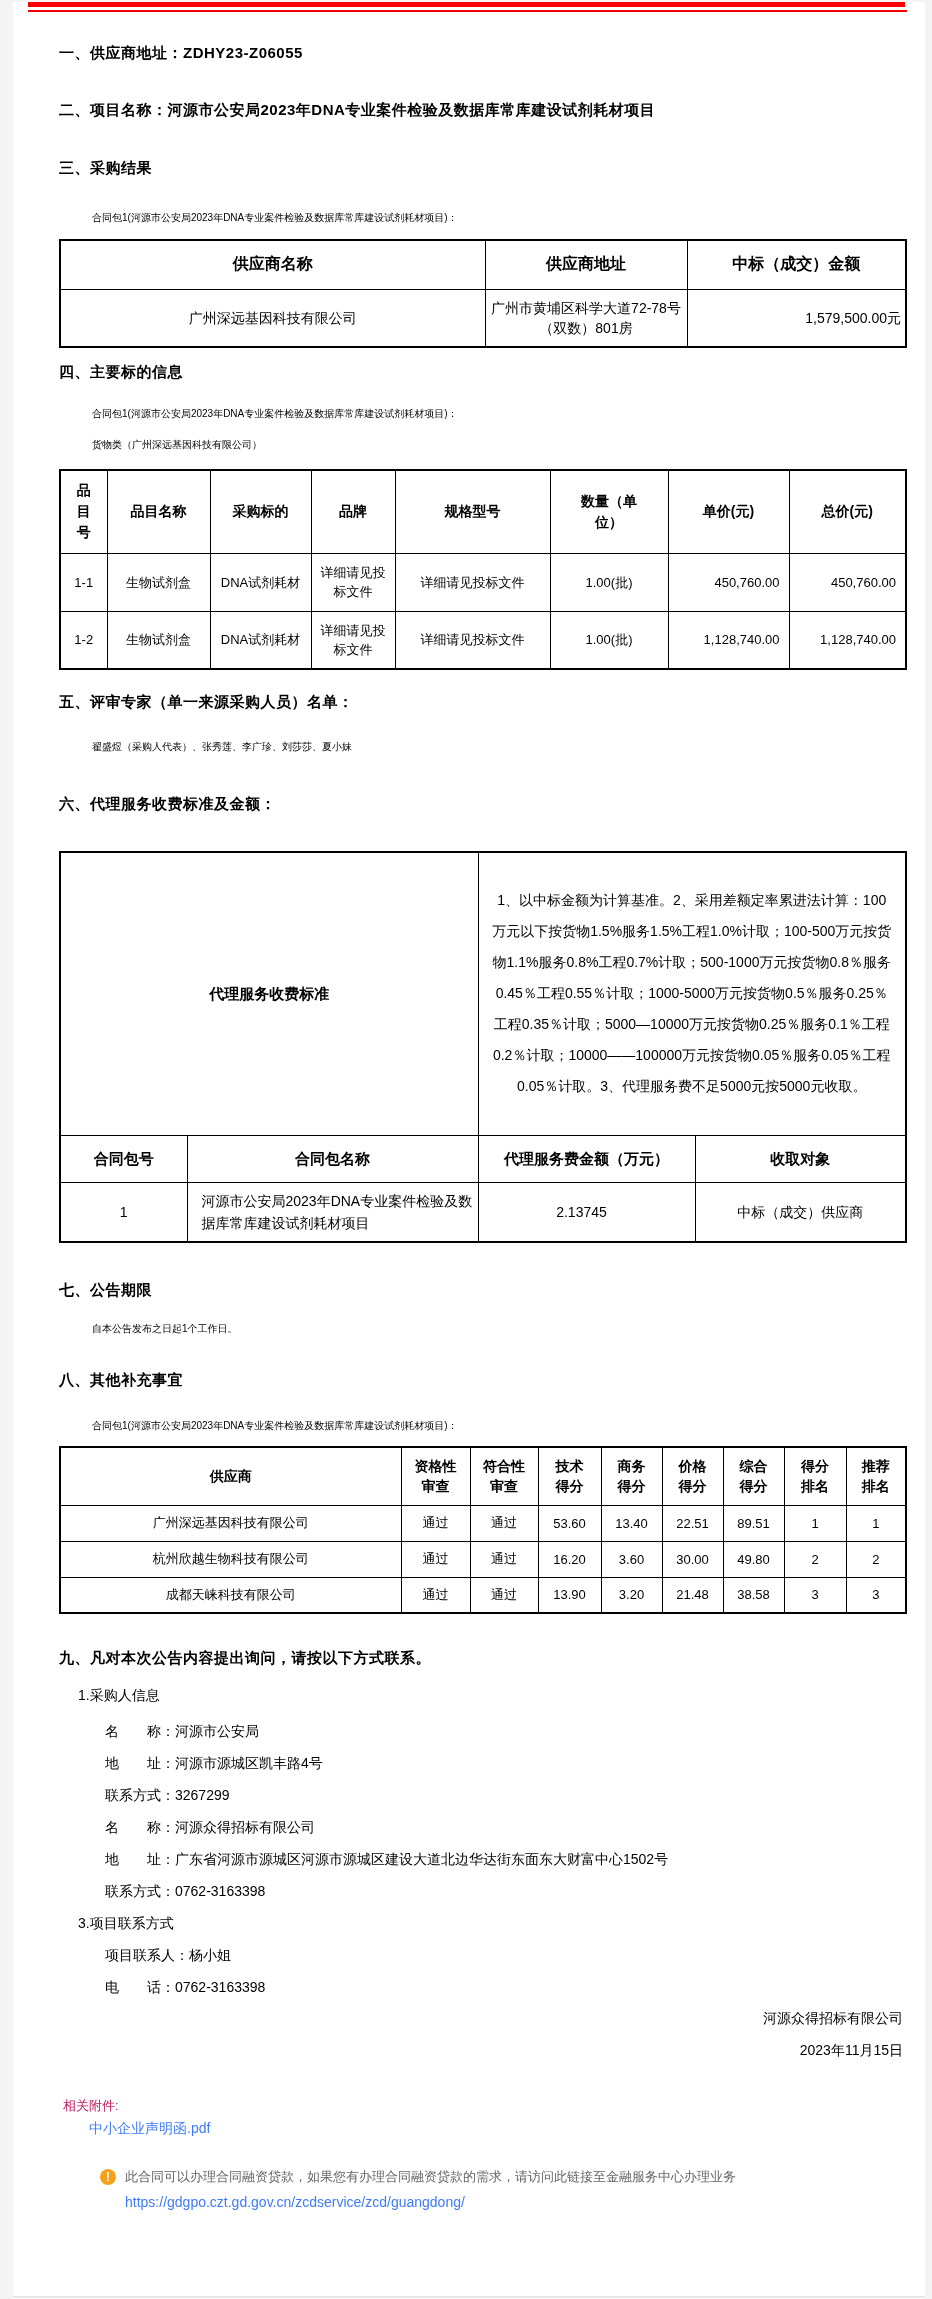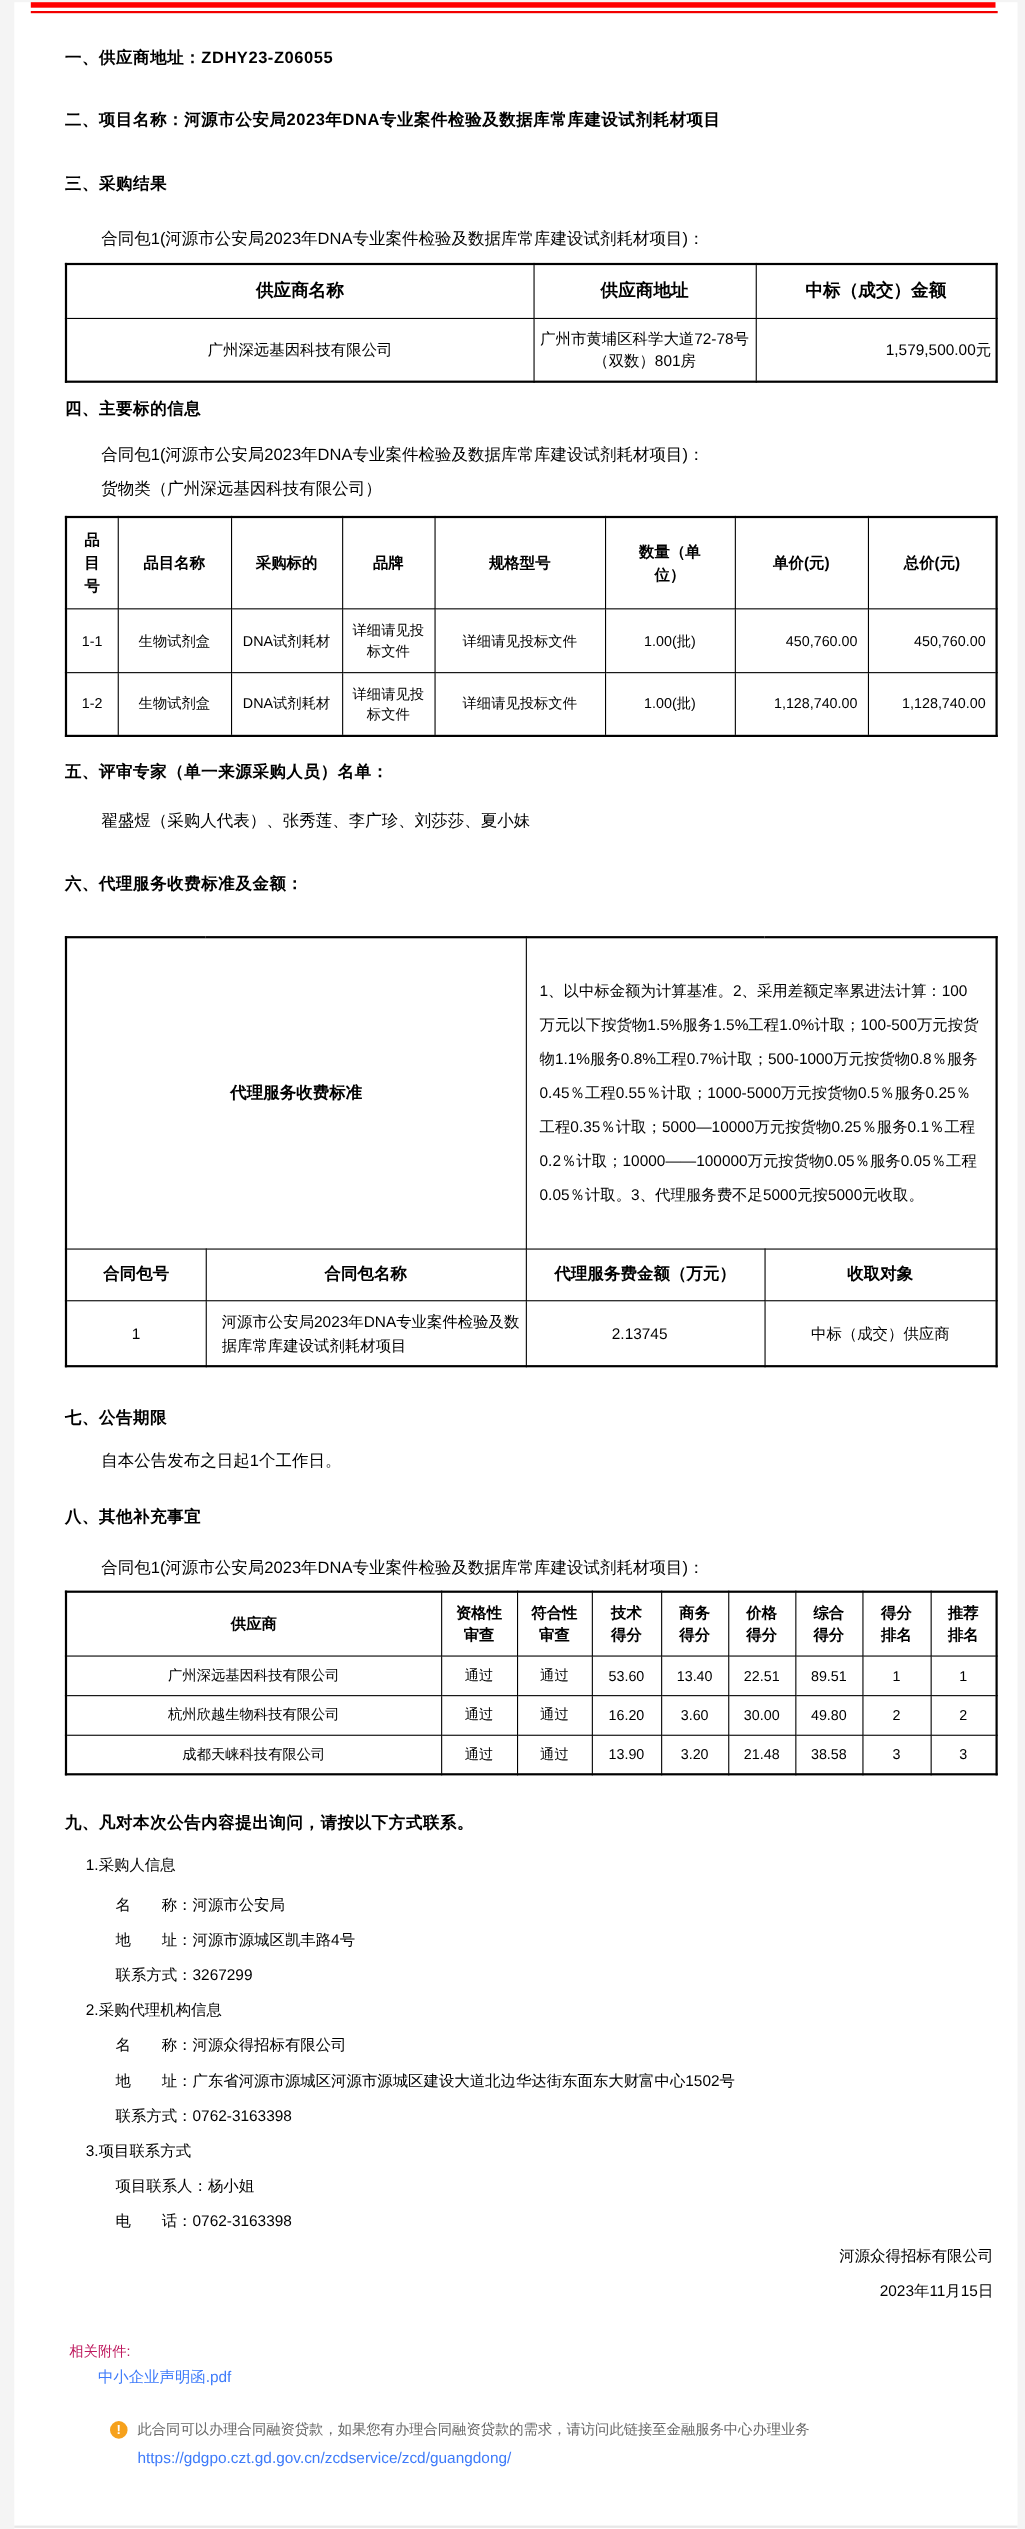--- a/index.html
+++ b/index.html
@@ -19,21 +19,21 @@
   .redbar{margin:2px 0 0 15px;width:877px;height:5px;background:#ff0000;}
   .redline{margin:3px 0 0 15px;width:879px;height:2px;background:#f20000;}
 
   .sec-h{
     margin-left:46px;
     font-size:15px;font-weight:bold;line-height:20px;
     letter-spacing:0.5px;
   }
   .para{
     margin-left:79px;
-    font-size:15px;line-height:20px;
+    font-size:10px;line-height:20px;
   }
   table{
     border-collapse:collapse;
     margin-left:46px;
     table-layout:fixed;
   }
   table, th, td{border:1px solid #000;}
   table{border-width:2px;}
   th{font-weight:bold;}
   th,td{
@@ -51,21 +51,21 @@
 
   
   .t2 th{font-size:14px;height:83px;line-height:21px;}
   .t2 td{font-size:13px;height:58px;line-height:19px;}
   .t2 .num{text-align:right;padding-right:9px;}
 
   
   .t3 th{font-size:15px;height:47px;line-height:20px;}
   .t3 .std-label{font-size:15px;font-weight:bold;height:283px;}
   .t3 .std-text{
-    text-align:left;font-size:14px;line-height:31px;
+    text-align:center;font-size:14px;line-height:31px;
     padding:4px 12px;font-weight:normal;
   }
   .t3 td{font-size:14px;height:60px;line-height:22px;}
   .t3 .pkg-name{text-align:left;padding-left:14px;}
   .t3 .fee{text-align:center;padding-right:14px;}
 
   
   .t4 th{font-size:14px;height:58px;line-height:20px;}
   .t4 td{font-size:13px;height:36px;}
 
@@ -287,21 +287,20 @@
     </tr>
   </tbody>
     </table>
 
   <div class="sec-h" style="margin-top:34px">九、凡对本次公告内容提出询问，请按以下方式联系。</div>
 
   <div class="contact lvl1" style="margin-top:18px">1.采购人信息</div>
   <div class="contact" style="margin-top:18px">名　　称：河源市公安局</div>
   <div class="contact" style="margin-top:14px">地　　址：河源市源城区凯丰路4号</div>
   <div class="contact" style="margin-top:14px">联系方式：3267299</div>
-  <div class="contact lvl1" style="margin-top:14px">2.采购代理机构信息</div>
   <div class="contact" style="margin-top:14px">名　　称：河源众得招标有限公司</div>
   <div class="contact" style="margin-top:14px">地　　址：广东省河源市源城区河源市源城区建设大道北边华达街东面东大财富中心1502号</div>
   <div class="contact" style="margin-top:14px">联系方式：0762-3163398</div>
   <div class="contact lvl1" style="margin-top:14px">3.项目联系方式</div>
   <div class="contact" style="margin-top:14px">项目联系人：杨小姐</div>
   <div class="contact" style="margin-top:14px">电　　话：0762-3163398</div>
 
   <div class="sig" style="margin-top:13px">河源众得招标有限公司</div>
   <div class="sig" style="margin-top:14px">2023年11月15日</div>
 

